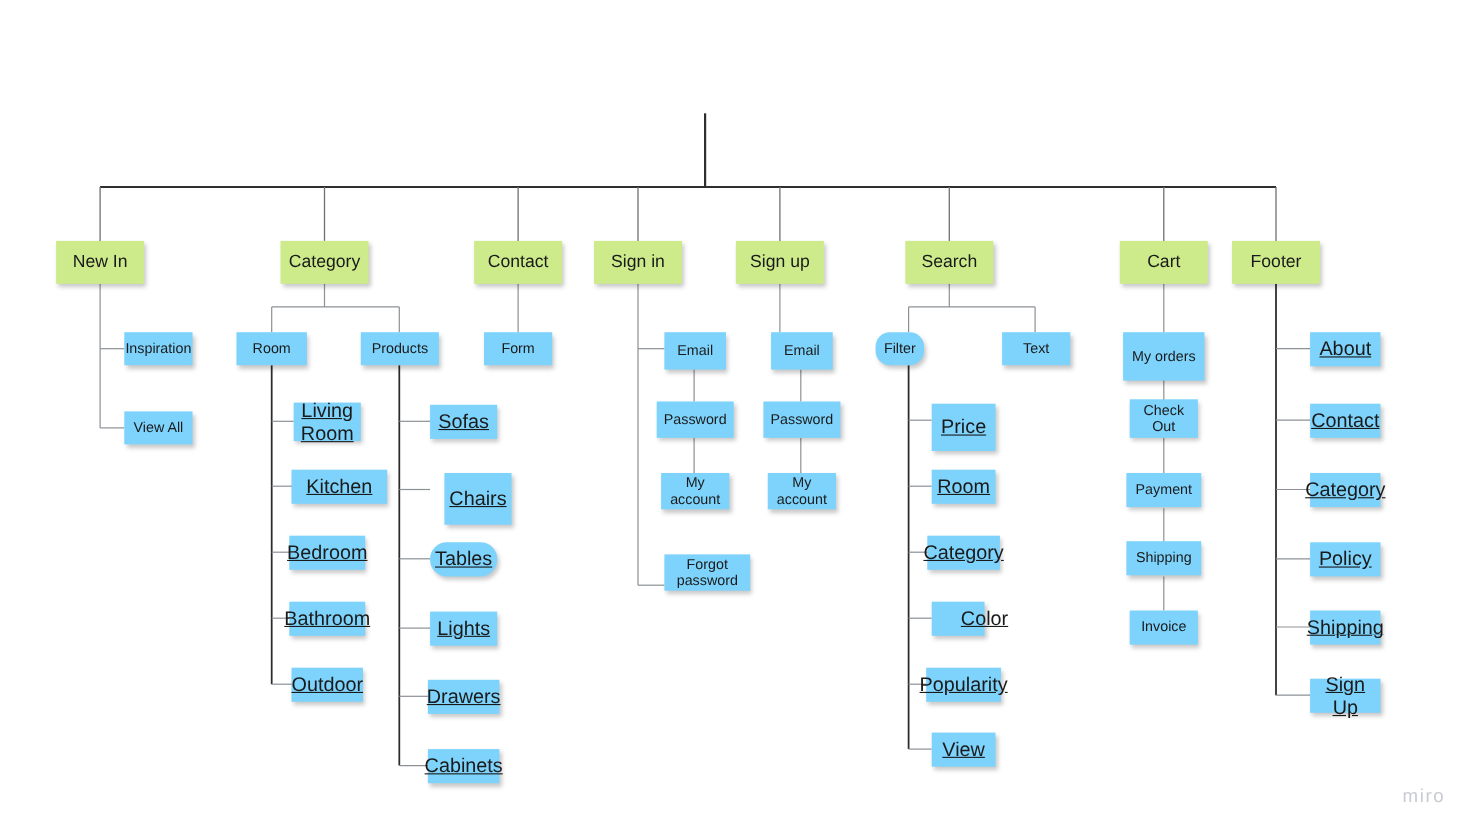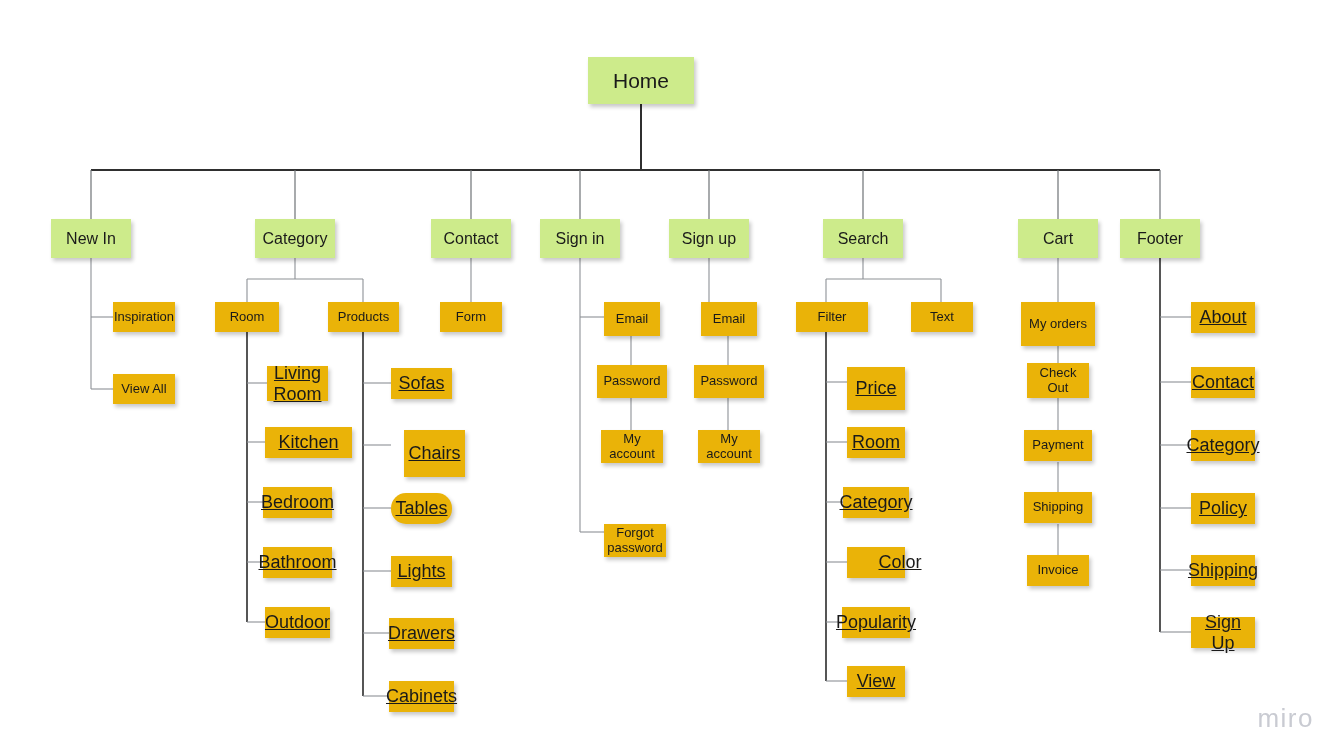--- a/index.html
+++ b/index.html
@@ -17,33 +17,33 @@
     box-sizing:border-box;
     display:flex;align-items:center;justify-content:center;
     text-align:center;
     color:#1a1a1a;
     line-height:1.12;
     box-shadow:2px 3px 4px rgba(0,0,0,.22);
     z-index:5;
     white-space:pre-line;
   }
   .green{background:#cdeb8b;}
-  .blue{background:#eab308;}
+  .blue{background:#7dd3fc;}
   .root{font-size:21px;}
   .lvl1{font-size:16px;}
   .lvl2{font-size:13px;}
   .lvl3{font-size:18px;text-decoration:underline;}
   svg#wires{position:absolute;left:0;top:0;width:1336px;height:748px;z-index:1;}
   .wire{stroke:#8d9196;stroke-width:1.1;fill:none;}
   .wire-dark{stroke:#2b2b2b;stroke-width:1.6;fill:none;}
   .wire-mid{stroke:#6e7276;stroke-width:1.2;fill:none;}
   .wire-spine{stroke:#2f2f2f;stroke-width:2;fill:none;}
   #watermark{
     position:absolute;right:22px;bottom:14px;
-    font-size:26px;color:#c9cbd2;letter-spacing:1.5px;
+    font-size:17px;color:#c9cbd2;letter-spacing:1.5px;
     z-index:8;
   }
 </style>
 </head>
 <body>
 
 <div id="canvas">
 
   <svg id="wires" viewBox="0 0 1336 748">
 
@@ -117,21 +117,20 @@
 
     <path class="wire-dark" d="M1160,258 L1160,632"></path>
     <path class="wire" d="M1160,317 L1191,317"></path>
     <path class="wire" d="M1160,382 L1191,382"></path>
     <path class="wire" d="M1160,445 L1191,445"></path>
     <path class="wire" d="M1160,508 L1191,508"></path>
     <path class="wire" d="M1160,570 L1191,570"></path>
     <path class="wire" d="M1160,632 L1191,632"></path>
   </svg>
 
-  <div class="node green root" style="left:588px;top:57px;width:106px;height:47px;">Home</div>
 
   <div class="node green lvl1" style="left:51px;top:219px;width:80px;height:39px;">New In</div>
 
   <div class="node green lvl1" style="left:255px;top:219px;width:80px;height:39px;">Category</div>
 
   <div class="node green lvl1" style="left:431px;top:219px;width:80px;height:39px;">Contact</div>
 
   <div class="node green lvl1" style="left:540px;top:219px;width:80px;height:39px;">Sign in</div>
 
   <div class="node green lvl1" style="left:669px;top:219px;width:80px;height:39px;">Sign up</div>
@@ -161,35 +160,35 @@
   <div class="node blue lvl3" style="left:391px;top:556px;width:61px;height:31px;">Lights</div>
   <div class="node blue lvl3" style="left:389px;top:618px;width:65px;height:31px;">Drawers</div>
   <div class="node blue lvl3" style="left:389px;top:681px;width:65px;height:31px;">Cabinets</div>
 
   <div class="node blue lvl2" style="left:440px;top:302px;width:62px;height:30px;">Form</div>
 
   <div class="node blue lvl2" style="left:604px;top:302px;width:56px;height:34px;">Email</div>
   <div class="node blue lvl2" style="left:597px;top:365px;width:70px;height:33px;">Password</div>
   <div class="node blue lvl2" style="left:601px;top:430px;width:62px;height:33px;">My
 account</div>
-  <div class="node blue lvl2" style="left:604px;top:524px;width:62px;height:33px;">Forgot
+  <div class="node blue lvl2" style="left:604px;top:504px;width:78px;height:33px;">Forgot
 password</div>
 
   <div class="node blue lvl2" style="left:701px;top:302px;width:56px;height:34px;">Email</div>
   <div class="node blue lvl2" style="left:694px;top:365px;width:70px;height:33px;">Password</div>
   <div class="node blue lvl2" style="left:698px;top:430px;width:62px;height:33px;">My
 account</div>
 
-  <div class="node blue lvl2" style="left:796px;top:302px;width:72px;height:30px;">Filter</div>
+  <div class="node blue lvl2" style="left:796px;top:302px;width:44px;height:30px;border-radius:13px;">Filter</div>
   <div class="node blue lvl2" style="left:911px;top:302px;width:62px;height:30px;">Text</div>
 
   <div class="node blue lvl3" style="left:847px;top:367px;width:58px;height:43px;">Price</div>
   <div class="node blue lvl3" style="left:847px;top:427px;width:58px;height:31px;">Room</div>
   <div class="node blue lvl3" style="left:843px;top:487px;width:66px;height:31px;">Category</div>
-  <div class="node blue lvl3" style="left:847px;top:547px;width:58px;height:31px;padding-left:48px;">Color</div>
+  <div class="node blue lvl3" style="left:847px;top:547px;width:48px;height:31px;padding-left:48px;">Color</div>
   <div class="node blue lvl3" style="left:842px;top:607px;width:68px;height:31px;">Popularity</div>
   <div class="node blue lvl3" style="left:847px;top:666px;width:58px;height:31px;">View</div>
 
   <div class="node blue lvl2" style="left:1021px;top:302px;width:74px;height:44px;">My orders</div>
   <div class="node blue lvl2" style="left:1027px;top:363px;width:62px;height:35px;">Check
 Out</div>
   <div class="node blue lvl2" style="left:1024px;top:430px;width:68px;height:31px;">Payment</div>
   <div class="node blue lvl2" style="left:1024px;top:492px;width:68px;height:31px;">Shipping</div>
   <div class="node blue lvl2" style="left:1027px;top:555px;width:62px;height:31px;">Invoice</div>
 

